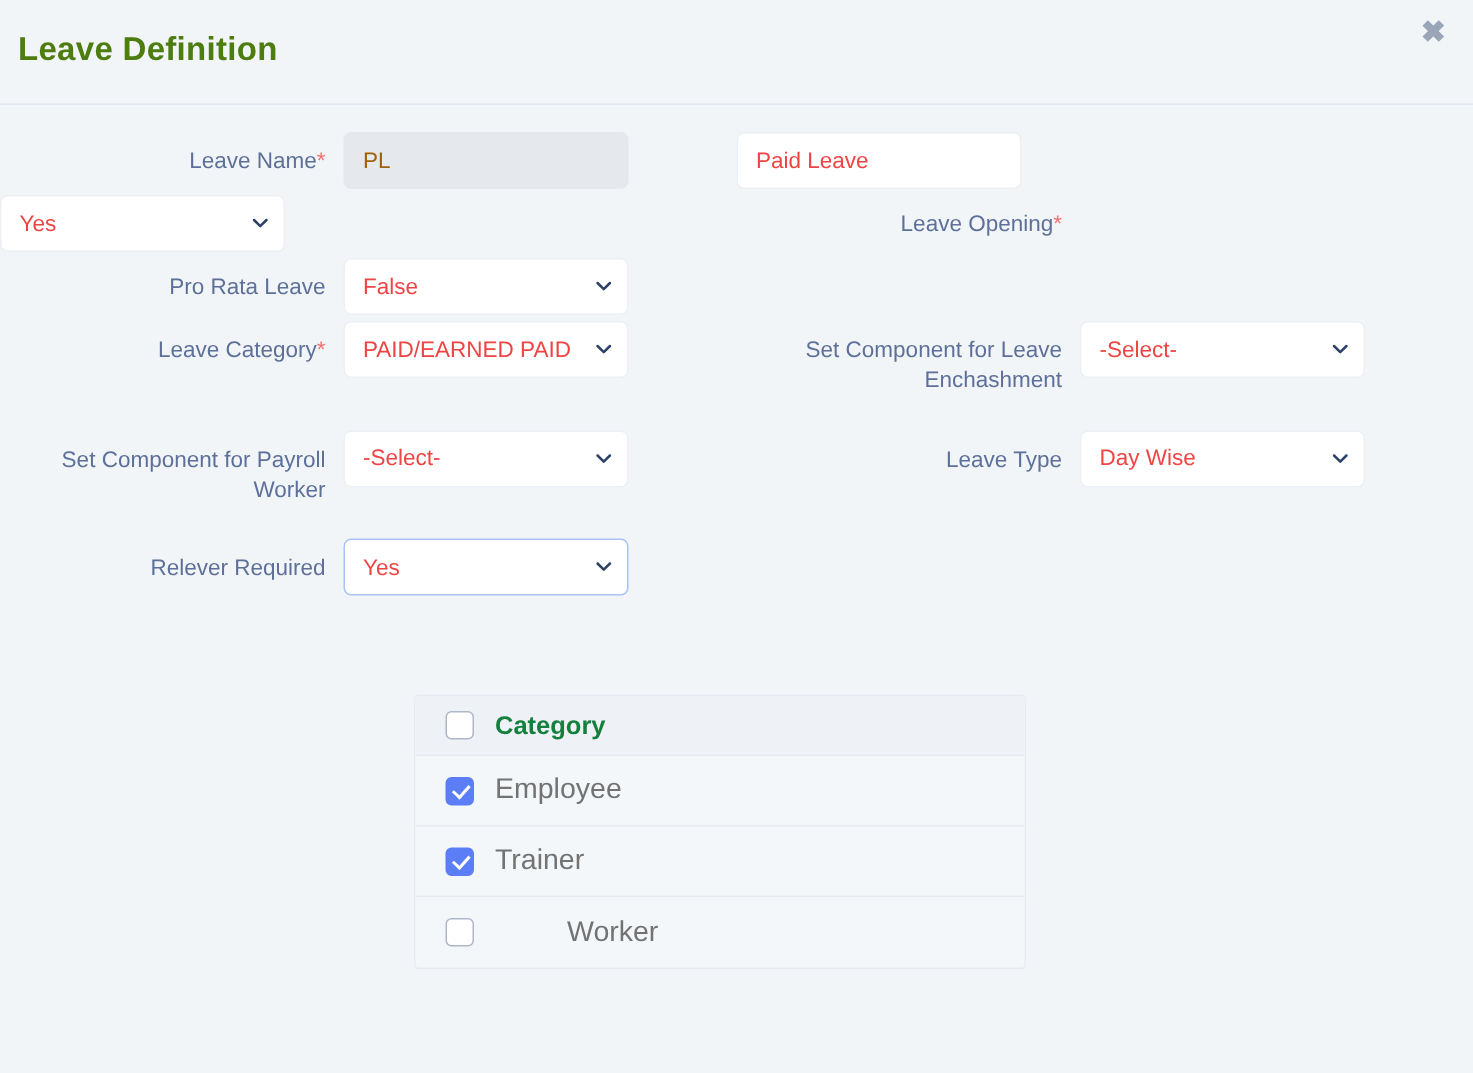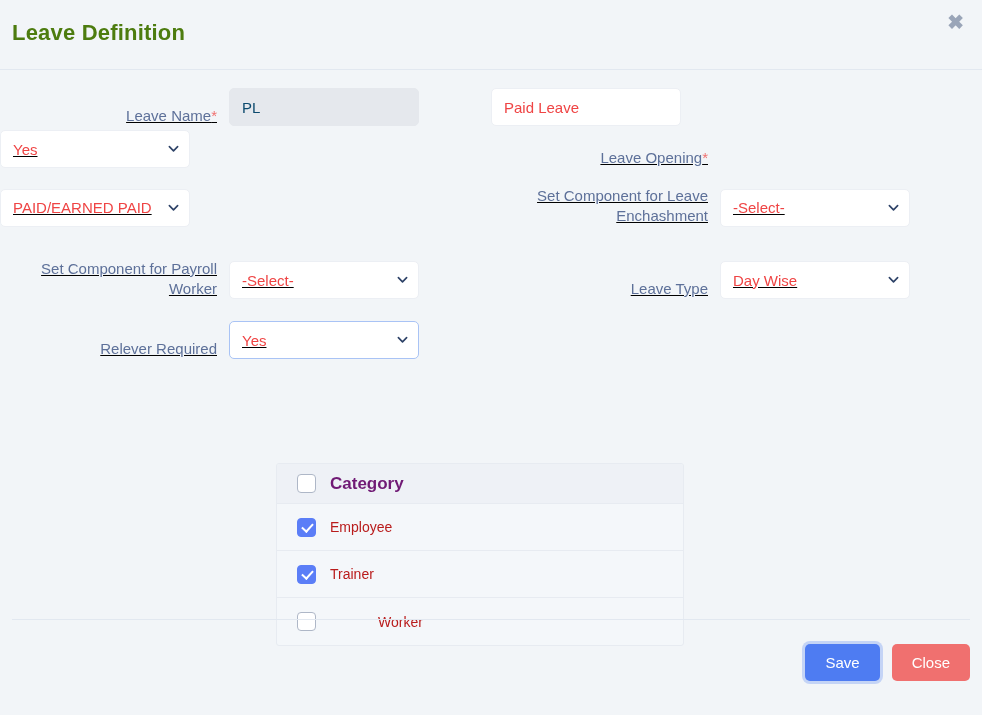--- a/index.html
+++ b/index.html
@@ -46,22 +46,21 @@
     padding-top: 18px;
   }
 
   .form-row {
     display: flex;
     width: 982px;
   }
   .col {
     display: flex;
     width: 491px;
-    align-items: flex-end;
-    text-decoration: underline;
+    align-items: flex-start;
   }
   .lbl {
     width: 229px;
     padding-right: 12px;
     text-align: right;
     font-size: 15px;
     color: #5d7099;
     line-height: 1.35;
     padding-top: 10px;
   }
@@ -76,21 +75,21 @@
     font-family: "Liberation Sans", sans-serif;
     color: #ef4444;
     padding: 0 12px;
     background: #ffffff;
     border: 1px solid #eceff4;
     outline: none;
   }
   .field.disabled {
     background: #e5e8ed;
     border: 1px solid #e5e8ed;
-    color: #0c4a6e;
+    color: #a16207;
   }
   .select-wrap {
     position: relative;
     width: 190px;
     height: 38px;
   }
   .select-wrap.focused .field { border: 1px solid #a9c3f5; }
   .select-wrap .field {
     width: 190px;
     appearance: none;
@@ -130,27 +129,27 @@
     height: 47px;
     padding-left: 20px;
     border-bottom: 1px solid #e7ebf1;
   }
   .cat-row:last-child { border-bottom: none; gap: 48px; }
   .cat-head {
     background: #eef1f6;
     height: 40px;
   }
   .cat-head .cat-text {
-    color: #701a75;
+    color: #15803d;
     font-weight: 700;
     font-size: 17px;
   }
   .cat-text {
-    color: #b91c1c;
-    font-size: 14px;
+    color: #737373;
+    font-size: 19px;
     margin-left: 14px;
   }
   .cbx {
     width: 19px; height: 19px;
     border-radius: 4px;
     border: 1.5px solid #aeb7c7;
     background: #ffffff;
     flex: none;
     position: relative;
     cursor: pointer;
@@ -242,25 +241,42 @@
           </div>
         </div>
       </div>
       <div class="col">
         <div class="lbl"><span>Leave Opening</span><span class="req">*</span></div>
       </div>
     </div>
 
     <div class="spacer-row"></div>
 
+    <div class="form-row">
+      <div class="col">
+        <div class="lbl"><span>Pro Rata Leave</span><span class="req"></span></div>
+        <div class="ctl">
+          <div class="select-wrap">
+            <div class="field">False</div>
+            <span class="chev">
+                <svg width="11" height="11" viewBox="0 0 12 12">
+                  <path d="M1.5 4 L6 8.5 L10.5 4" fill="none" stroke="#2d4267" stroke-width="1.8" stroke-linecap="round" stroke-linejoin="round"></path>
+                </svg>
+              </span>
+          </div>
+        </div>
+      </div>
+      <div class="col"></div>
+    </div>
 
     <div class="spacer-row"></div>
 
     <div class="form-row">
       <div class="col">
+        <div class="lbl"><span>Leave Category</span><span class="req">*</span></div>
         <div class="ctl">
           <div class="select-wrap">
             <div class="field">PAID/EARNED PAID</div>
             <span class="chev">
                 <svg width="11" height="11" viewBox="0 0 12 12">
                   <path d="M1.5 4 L6 8.5 L10.5 4" fill="none" stroke="#2d4267" stroke-width="1.8" stroke-linecap="round" stroke-linejoin="round"></path>
                 </svg>
               </span>
           </div>
         </div>
@@ -344,20 +360,14 @@
         <span class="cat-text">Trainer</span>
       </div>
       <div class="cat-row">
         <span class="cbx"></span>
         <span class="cat-text">Worker</span>
       </div>
     </div>
 
   </div>
 
-  <div class="modal-footer">
-    <div class="footer-btns">
-      <button class="btn btn-save">Save</button>
-      <button class="btn btn-close">Close</button>
-    </div>
-  </div>
 
 </div>
 
 </body></html>

